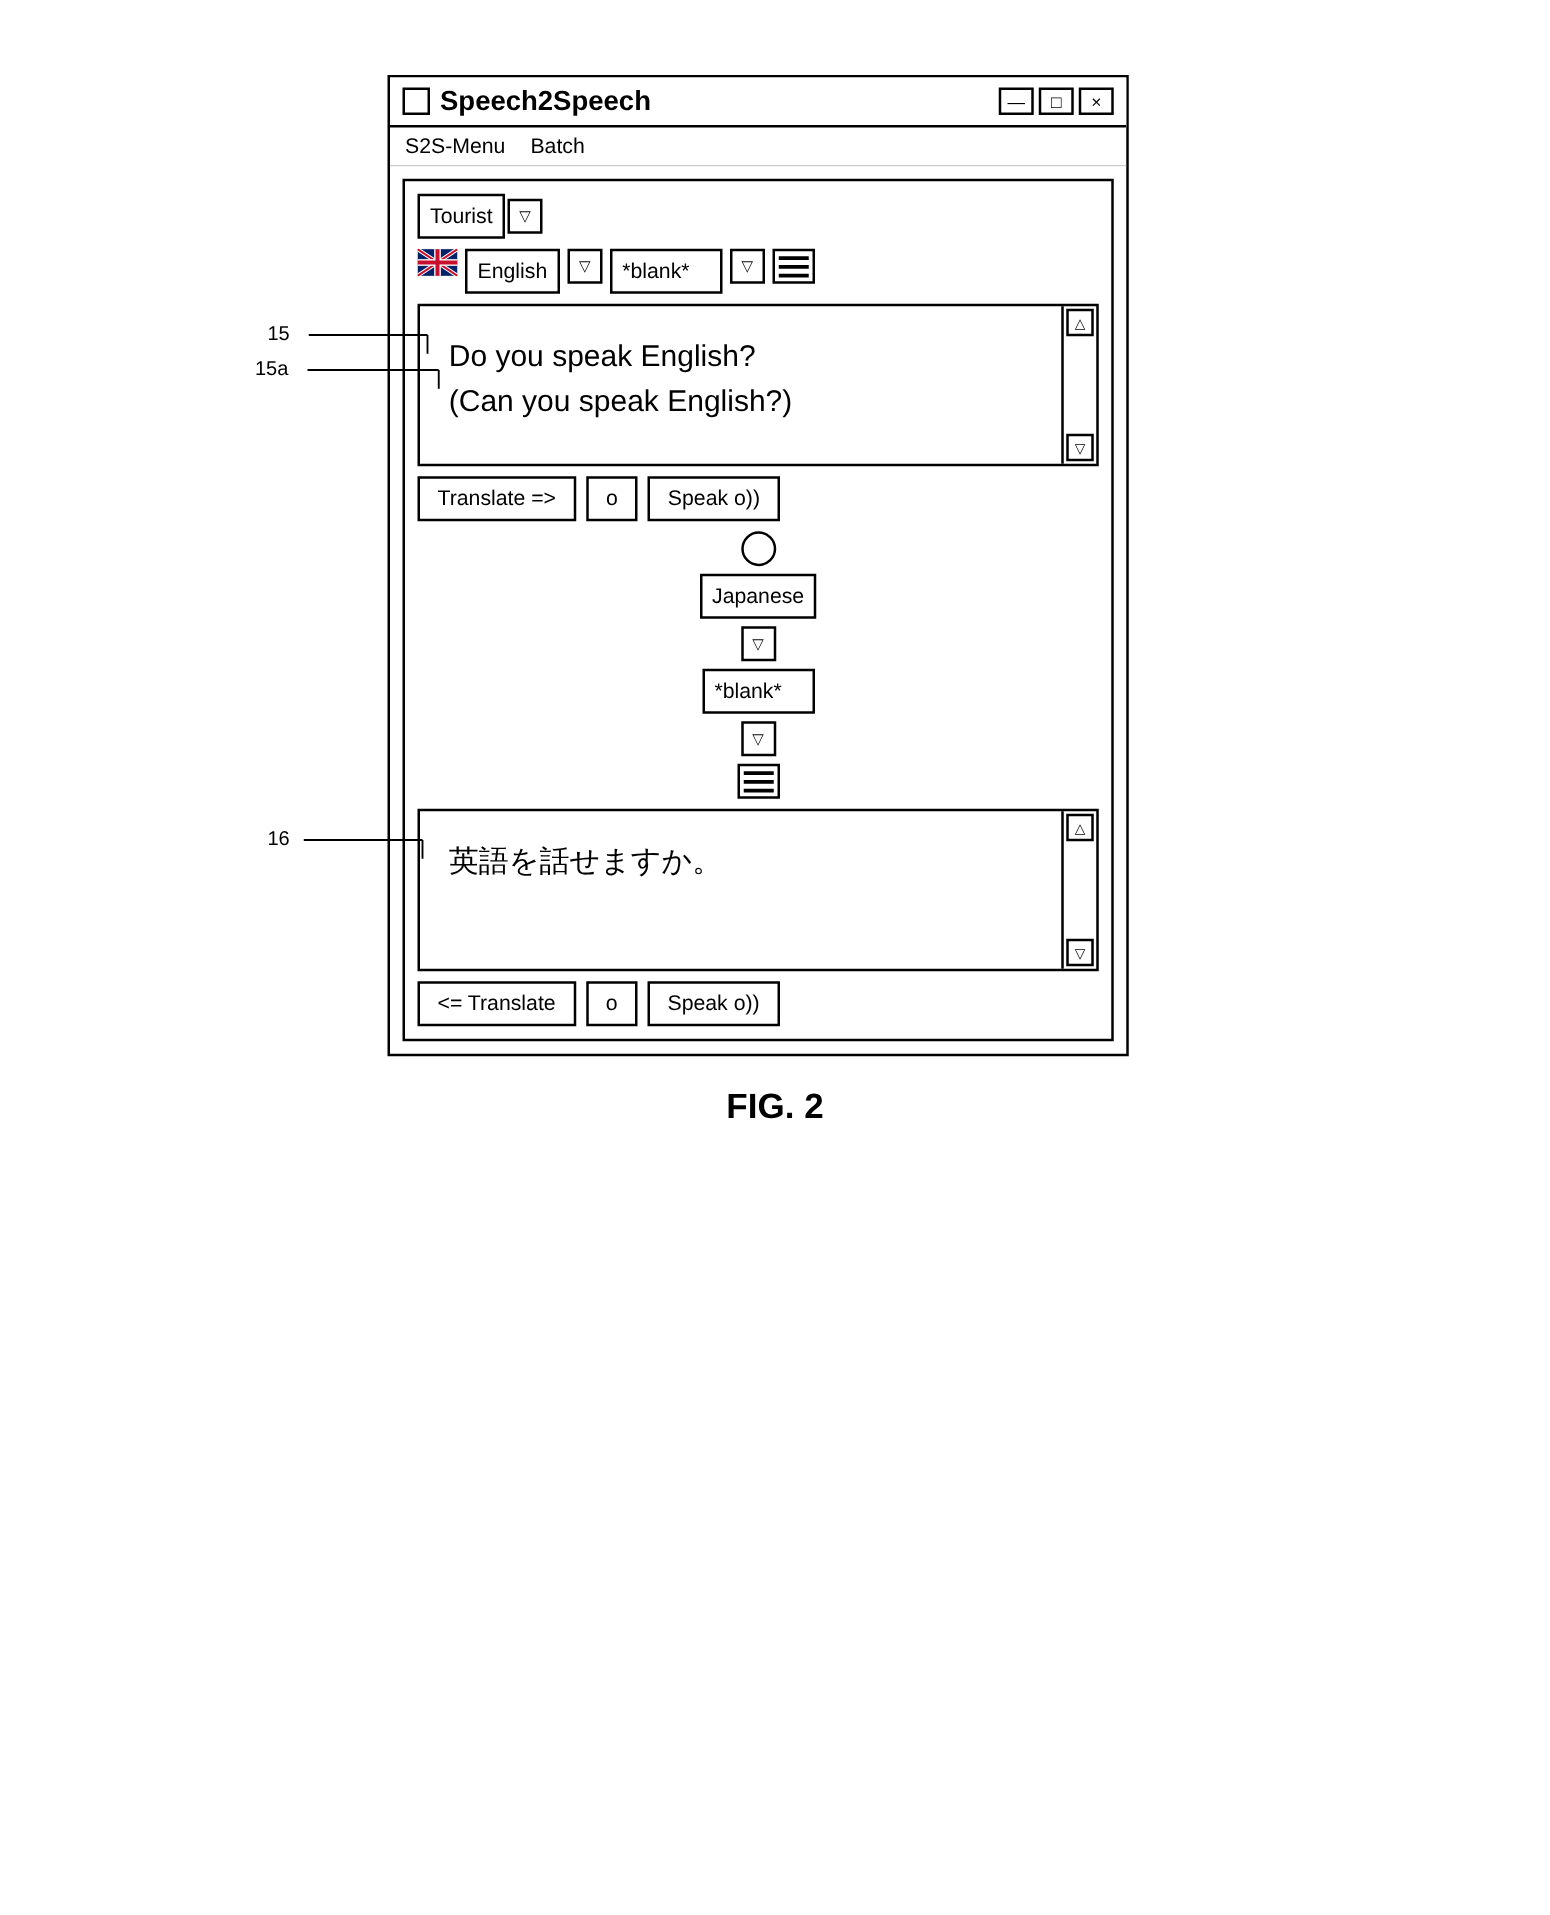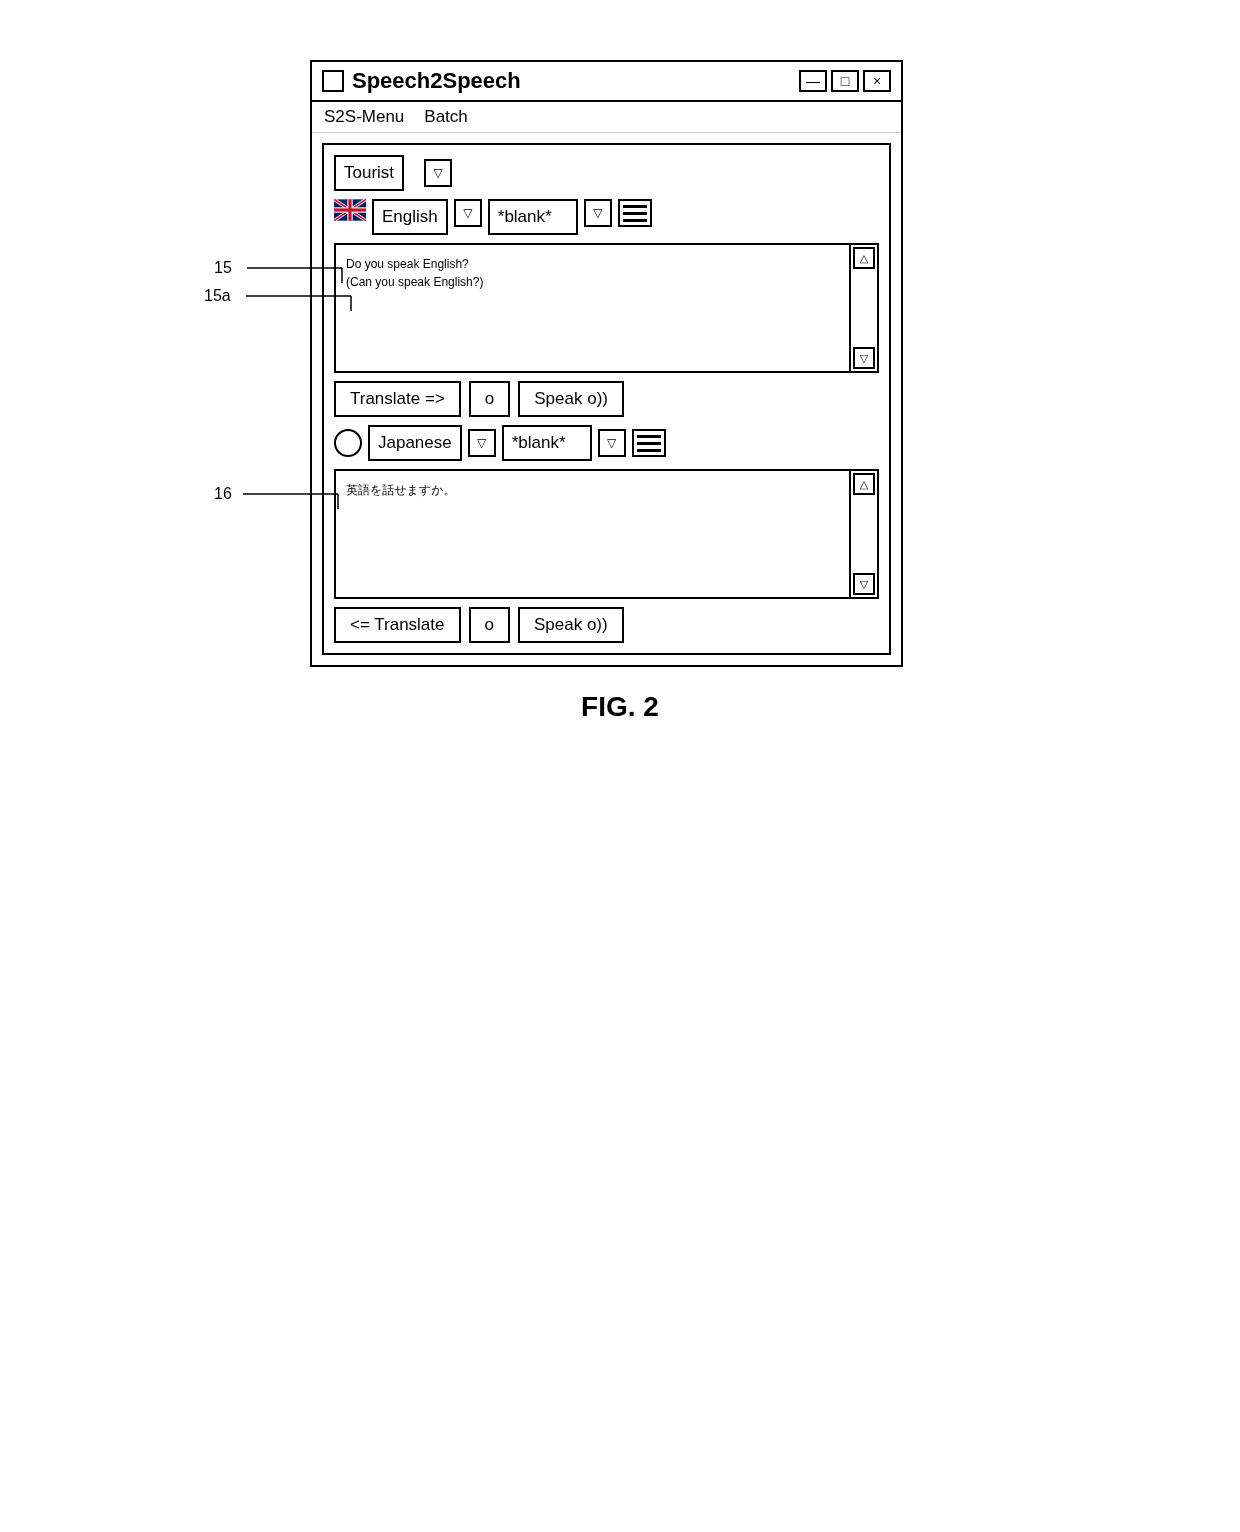--- a/index.html
+++ b/index.html
@@ -93,21 +93,21 @@
       padding: 10px;
       display: flex;
       flex-direction: column;
       gap: 8px;
     }
 
     
     .dropdown-container {
       display: flex;
       align-items: center;
-      gap: 20px;
+      gap: 2px;
     }
 
     .dropdown-select {
       border: 2px solid #000;
       padding: 4px 8px;
       font-size: 17px;
       background: #fff;
       display: flex;
       align-items: center;
       gap: 6px;
@@ -156,22 +156,22 @@
 
     
     .text-box-wrapper {
       border: 2px solid #000;
       display: flex;
       height: 130px;
     }
 
     .text-box-content {
       flex: 1;
-      padding: 10px;
-      font-size: 12px;
+      padding: 23px;
+      font-size: 24px;
       line-height: 1.5;
     }
 
     .scrollbar-mock {
       width: 28px;
       border-left: 2px solid #000;
       display: flex;
       flex-direction: column;
       justify-content: space-between;
       align-items: center;
@@ -226,20 +226,21 @@
     .translate-row {
       display: flex;
       align-items: center;
       gap: 8px;
     }
 
     .target-lang-row {
       display: flex;
       align-items: center;
       gap: 6px;
+      flex-direction: column;
     }
   </style>
 </head>
 <body>
 
 <div class="window-wrapper">
 
   <div style="position:relative; width:740px;">
 
     <div class="window" style="margin-left:60px;">

